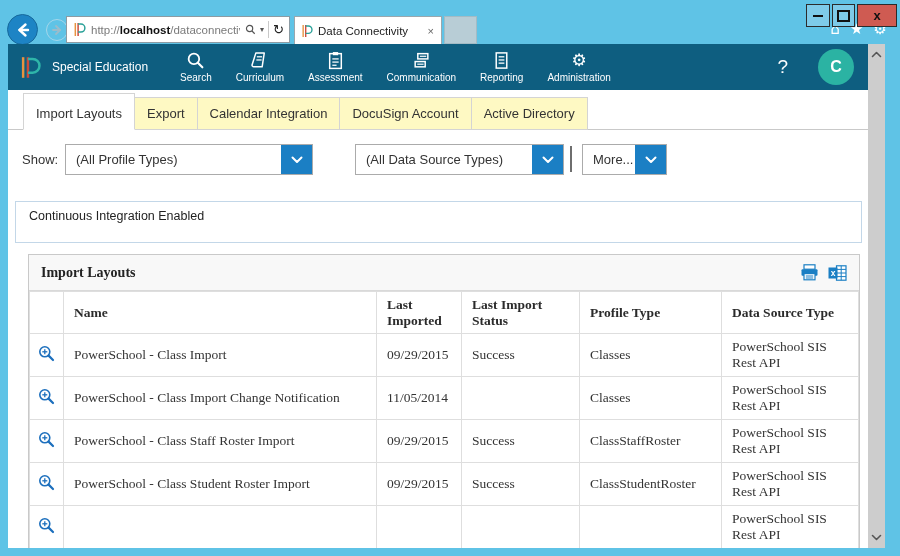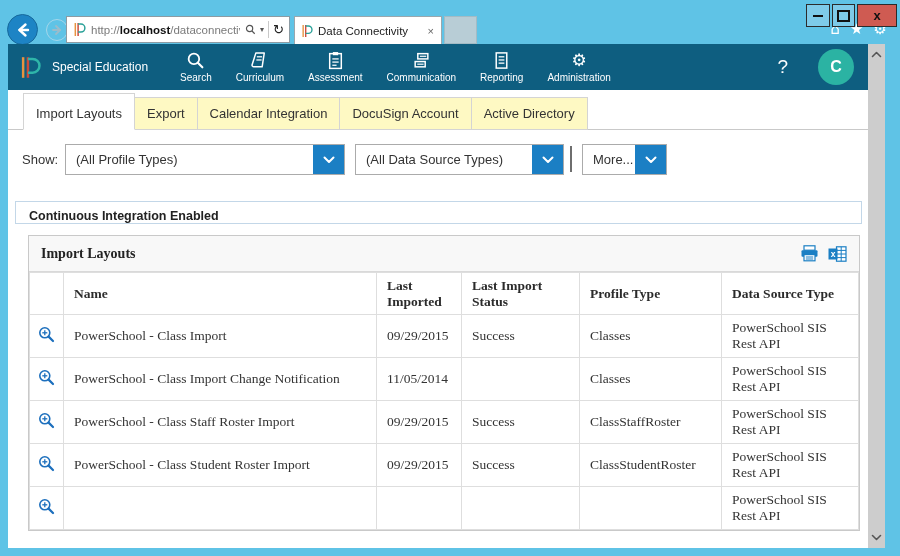--- a/index.html
+++ b/index.html
@@ -55,27 +55,27 @@
   .subtab{background:#fef9c3;border:1px solid #d4d4d4;border-left:none;padding:8px 12px;font-size:13px;color:#333;position:relative;bottom:-1px;white-space:nowrap;cursor:pointer}
   .subtab:first-child{border-left:1px solid #d4d4d4}
   .subtab.active{background:#fff;border-bottom-color:#fff;padding-top:12px}
 
   
   .filter-row{position:relative;height:60px}
   .show-label{position:absolute;left:14px;top:22px;font-size:13px;color:#333}
   .select{position:absolute;top:14px;height:31px;background:#fff;border:1px solid #ababab;box-sizing:border-box;display:flex;align-items:stretch;font-size:13px;color:#333;cursor:pointer}
   .sel-text{flex:1;display:flex;align-items:center;padding-left:10px;white-space:nowrap;overflow:hidden}
   .sel-btn{width:31px;background:#1b7fc4;display:flex;align-items:center;justify-content:center;flex:none}
-  .sel1{left:57px;width:280px}
+  .sel1{left:57px;width:248px}
   .sel2{left:347px;width:209px}
   .vline{position:absolute;left:562px;top:16px;width:2px;height:26px;background:#6e6e6e}
   .more{left:574px;width:85px}
 
   
-  .banner{margin:11px 6px 0 7px;border:1px solid #c3d7e8;padding:7px 12px 0 13px;font-size:12.5px;font-weight:bold;color:#222}
+  .banner{margin:11px 6px 0 7px;border:1px solid #c3d7e8;padding:7px 12px 19px 13px;font-size:12.5px;font-weight:normal;color:#222}
 
   
   .panel{margin:11px 8px 0 20px;border:1px solid #c9c9c9}
   .panel-header{background:#f8f8f8;border-bottom:1px solid #d9d9d9;display:flex;align-items:center;padding:9px 12px;font-family:"Liberation Serif",serif;font-weight:bold;font-size:14px;color:#222}
   .panel-icons{margin-left:auto;display:flex;gap:9px;align-items:center}
   .panel-icons svg{cursor:pointer}
   table{width:100%;border-collapse:collapse;table-layout:fixed;font-family:"Liberation Serif",serif;font-size:13.5px;color:#333}
   th,td{border:1px solid #dedede;padding:4px 10px;text-align:left;vertical-align:middle;overflow:hidden}
   th{font-weight:bold;height:33px;color:#2b2b2b}
   td{height:34px}

